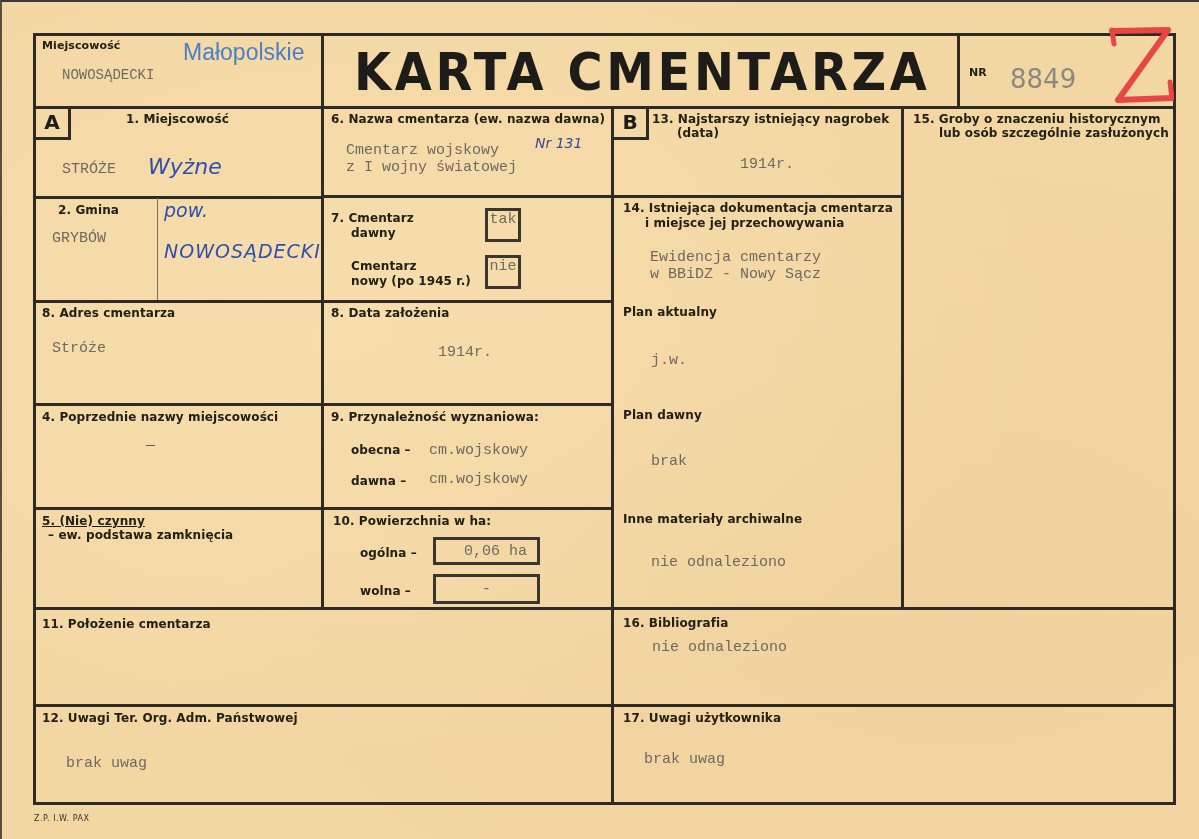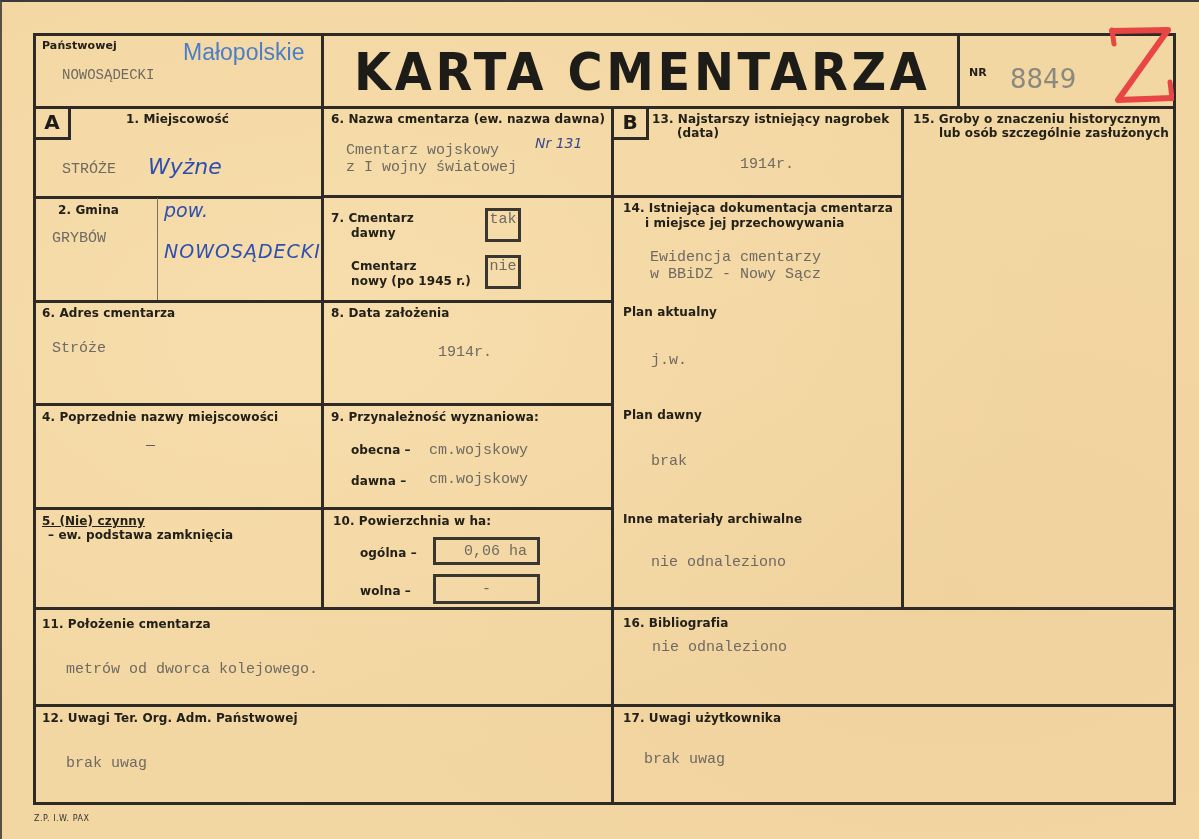--- a/index.html
+++ b/index.html
@@ -95,21 +95,21 @@
   <div class="line h" style="left:319px; top:193px; width:292px;"></div>
   <div class="line h" style="left:319px; top:298px; width:292px;"></div>
   <div class="line h" style="left:319px; top:401px; width:292px;"></div>
   <div class="line h" style="left:319px; top:505px; width:292px;"></div>
 
   <div class="line h" style="left:609px; top:193px; width:292px;"></div>
 
   <div class="line h" style="left:31px; top:605px; width:1143px;"></div>
   <div class="line h" style="left:31px; top:702px; width:1143px;"></div>
 
-  <div class="lbl" style="left:40px; top:37px; font-size:11px;">Państwowej</div>
+  <div class="lbl" style="left:40px; top:37px; font-size:11px;">Miejscowość</div>
   <div class="typed" style="left:60px; top:65px; font-size:14px;">NOWOSĄDECKI</div>
   <div class="stamp">Małopolskie</div>
 
   <div class="title">KARTA CMENTARZA</div>
 
   <div class="lbl" style="left:967px; top:64px; font-size:11px;">NR</div>
   <div class="pencil" style="left:1008px; top:62px; font-size:26px;">8849</div>
 
   <svg class="zmark" viewBox="0 0 66 80">
     <path d="M4 5 L60 4 L10 74 L64 72" fill="none" stroke="#e84545" stroke-width="6" stroke-linecap="round" stroke-linejoin="round"></path>
@@ -121,21 +121,21 @@
 
   <div class="lbl" style="left:78px; top:110px;margin-left:46px;">1. Miejscowość</div>
   <div class="typed" style="left:60px; top:159px;">STRÓŻE</div>
   <div class="hand" style="left:146px; top:152px; font-size:22px;">Wyżne</div>
 
   <div class="lbl" style="left:56px; top:201px;">2. Gmina</div>
   <div class="typed" style="left:50px; top:228px;">GRYBÓW</div>
   <div class="hand" style="left:162px; top:197px; font-size:19px;">pow.</div>
   <div class="hand" style="left:162px; top:238px; font-size:19px; letter-spacing:1px;">NOWOSĄDECKI</div>
 
-  <div class="lbl" style="left:40px; top:304px;">6. Adres cmentarza</div>
+  <div class="lbl" style="left:40px; top:304px;">8. Adres cmentarza</div>
   <div class="typed" style="left:50px; top:338px;">Stróże</div>
 
   <div class="lbl" style="left:40px; top:408px;">4. Poprzednie nazwy miejscowości</div>
   <div class="typed" style="left:144px; top:435px; color:#55606a;">—</div>
 
   <div class="lbl" style="left:40px; top:512px; text-decoration:underline;">5. (Nie) czynny</div>
   <div class="lbl" style="left:46px; top:526px;">– ew. podstawa zamknięcia</div>
 
   <div class="lbl" style="left:329px; top:110px;">6. Nazwa cmentarza (ew. nazwa dawna)</div>
   <div class="typed" style="left:344px; top:140px;">Cmentarz wojskowy</div>
@@ -158,21 +158,20 @@
   <div class="lbl" style="left:349px; top:472px;">dawna –</div>
   <div class="typed" style="left:427px; top:469px;">cm.wojskowy</div>
 
   <div class="lbl" style="left:331px; top:512px;">10. Powierzchnia w ha:</div>
   <div class="lbl" style="left:358px; top:544px;">ogólna –</div>
   <div class="chk" style="left:431px; top:535px; width:107px; height:28px; text-align:right; padding-right:10px; line-height:24px;">0,06 ha</div>
   <div class="lbl" style="left:358px; top:582px;">wolna –</div>
   <div class="chk" style="left:431px; top:572px; width:107px; height:30px; line-height:26px;">-</div>
 
   <div class="lbl" style="left:40px; top:615px;">11. Położenie cmentarza</div>
-  <div class="typed" style="left:64px; top:659px;">metrów od dworca kolejowego.</div>
 
   <div class="lbl" style="left:40px; top:709px;">12. Uwagi Ter. Org. Adm. Państwowej</div>
   <div class="typed" style="left:64px; top:753px;">brak uwag</div>
 
   <div class="sec-box" style="left:609px; top:104px; width:38px; height:34px;">B</div>
 
   <div class="lbl" style="left:650px; top:110px;">13. Najstarszy istniejący nagrobek</div>
   <div class="lbl" style="left:675px; top:124px;">(data)</div>
   <div class="typed" style="left:738px; top:154px;">1914r.</div>
 

